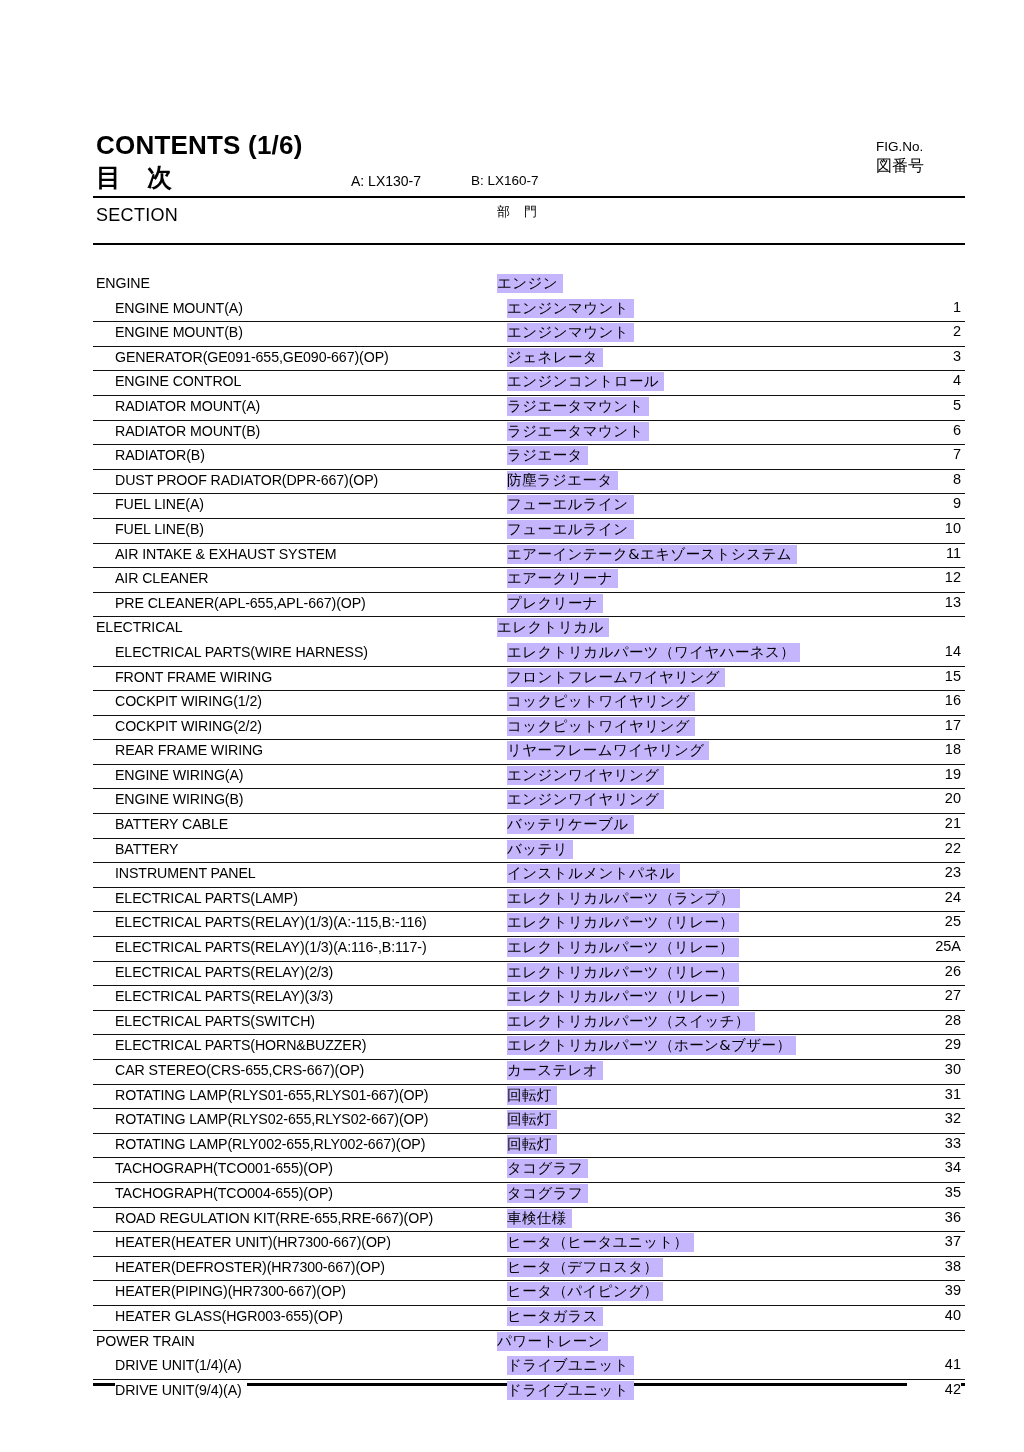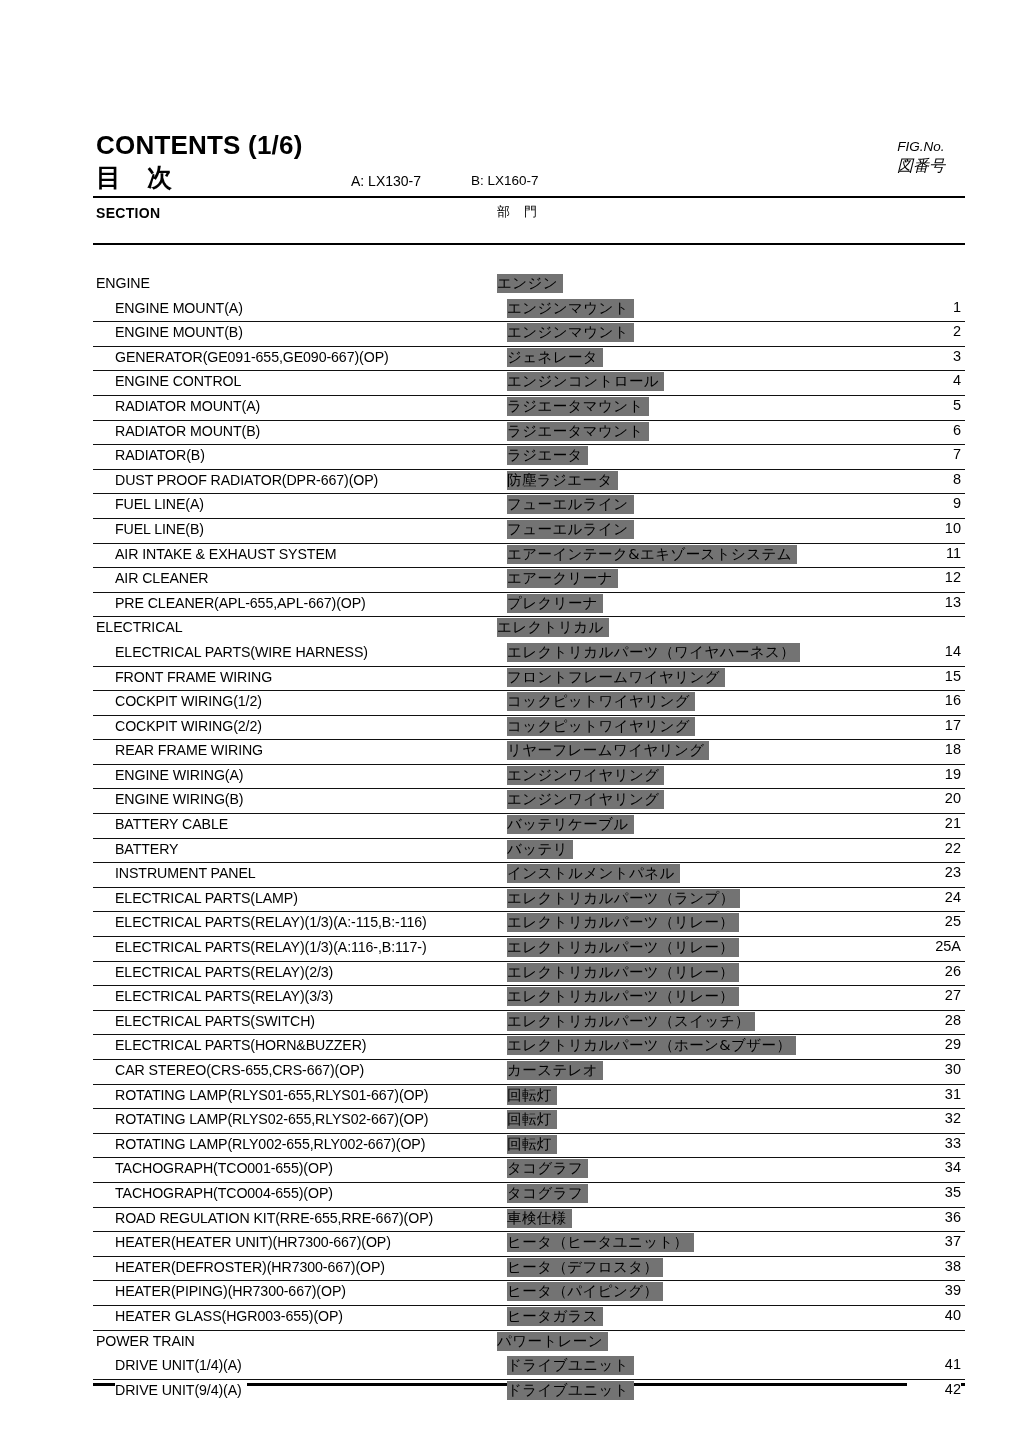--- a/index.html
+++ b/index.html
@@ -64,48 +64,46 @@
     position: absolute;
     left: 375px;
     top: 12px;
     font-size: 13.5px;
     white-space: nowrap;
   }
   .fig-no-header {
     position: absolute;
     right: 0px;
     top: -22px;
-    text-align: center;
+    text-align: left;
     font-size: 13.5px;
     line-height: 1.25;
     width: 90px;
-    font-style: italic;
   }
   .fig-no-header .jp {
     font-family: "DejaVu Sans", sans-serif;
     font-size: 16px;
   }
 
   .rule {
     position: absolute;
     left: 93px;
     width: 872px;
     background: #000;
   }
   .rule-top { top: 196px; height: 2.2px; }
   .rule-mid { top: 243px; height: 2.2px; }
   .rule-bottom { top: 1383px; height: 2.6px; }
 
   .section-label {
     position: absolute;
     left: 96px;
     top: 205px;
-    font-size: 14px;
+    font-size: 18px;
     letter-spacing: 0.3px;
-    font-weight: bold;
   }
   .bumon {
     position: absolute;
     left: 497px;
     top: 203px;
     font-size: 13px;
     font-family: "DejaVu Sans", sans-serif;
     letter-spacing: 14px;
     font-weight: 500;
   }
@@ -133,21 +131,21 @@
     padding-right: 5px;
   }
   .row .jp {
     position: absolute;
     left: 404px;
     top: 1px;
     font-size: 14.5px;
     font-family: "DejaVu Sans", sans-serif;
     white-space: nowrap;
     z-index: 2;
-    background: #737373;
+    background: #c4b5fd;
     padding-right: 5px;
     letter-spacing: 0.4px;
   }
   .row .num {
     position: absolute;
     right: 4px;
     top: 1px;
     width: 54px;
     text-align: right;
     font-size: 14.5px;

